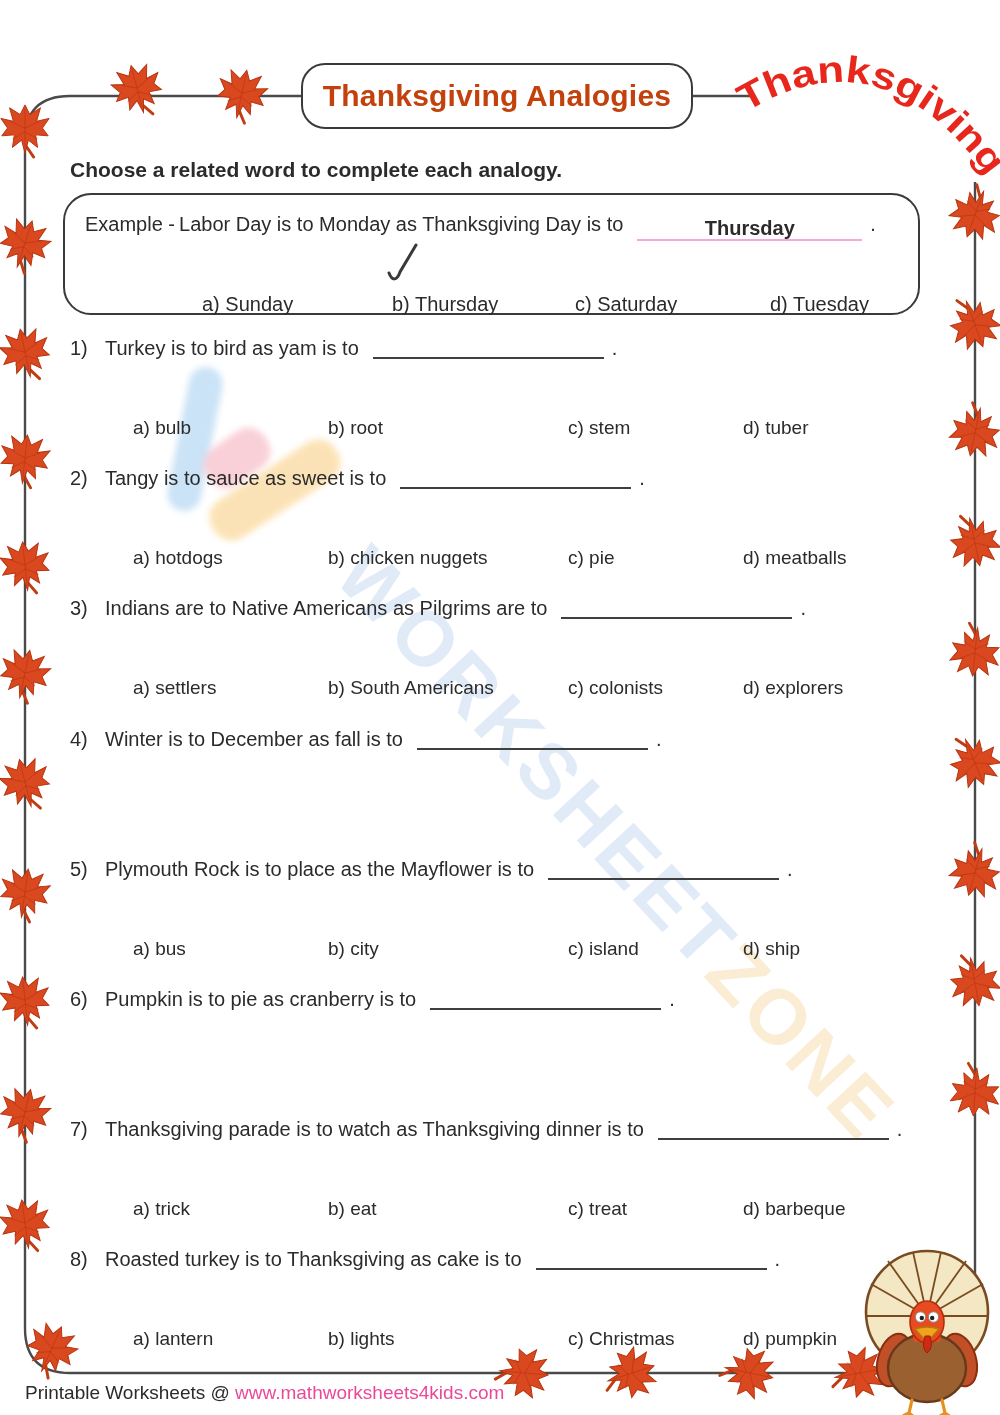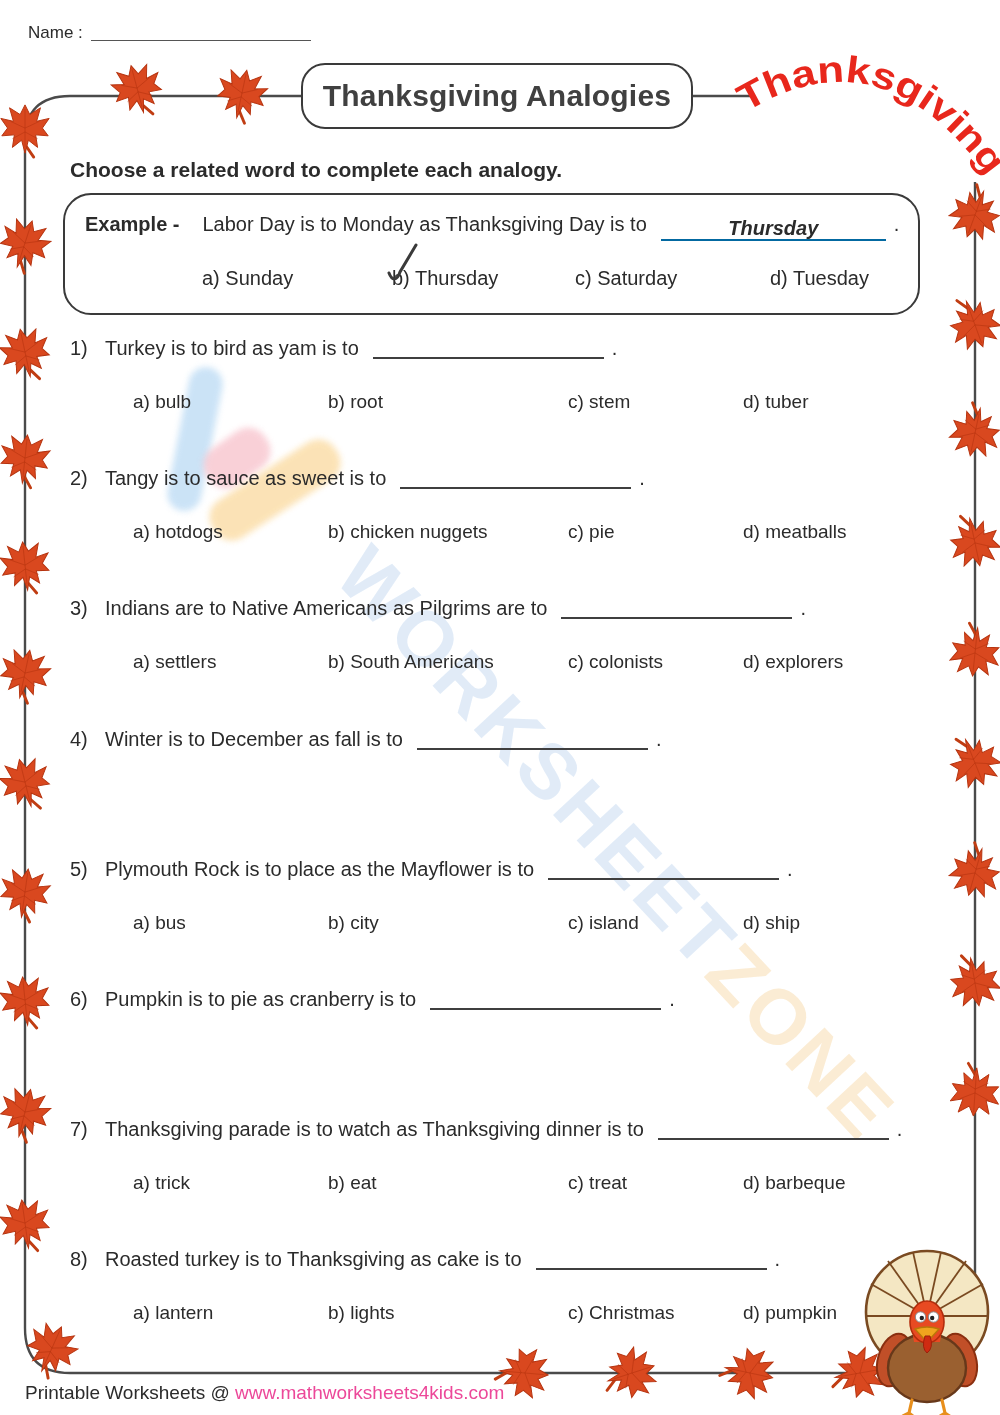--- a/index.html
+++ b/index.html
@@ -11,50 +11,50 @@
   .layer{position:absolute;left:0;top:0;width:1000px;height:1415px;pointer-events:none;}
   .z0{z-index:0}.z1{z-index:1}.z3{z-index:3}
 
   
   .name-row{position:absolute;left:28px;top:22px;font-size:17px;z-index:2;}
   .name-line{display:inline-block;width:220px;border-bottom:1.6px solid #555;height:18px;margin-left:8px;vertical-align:-3px;}
   .title-box{
     position:absolute;left:301px;top:63px;width:388px;height:62px;z-index:2;
     background:#fff;border:2.6px solid #3a3a3a;border-radius:24px;
     display:flex;align-items:center;justify-content:center;
-    font-size:30px;font-weight:bold;color:#404040;letter-spacing:0.2px;
+    font-size:30px;font-weight:bold;color:#c2410c;letter-spacing:0.2px;
   }
   .instruction{position:absolute;left:70px;top:158px;font-size:21px;font-weight:bold;z-index:2;}
 
   
   .example{
     position:absolute;left:63px;top:193px;width:857px;height:122px;z-index:2;
     background:#fff;border:2.4px solid #3a3a3a;border-radius:28px;box-sizing:border-box;
   }
   .ex-line{position:absolute;left:20px;top:18px;font-size:20px;white-space:nowrap;}
-  .ex-label{font-weight:bold;margin-right:23px;}
-  .ex-blank{display:inline-block;width:225px;border-bottom:2px solid #0369a1;text-align:center;
-    font-weight:bold;font-size:20px;margin-left:14px;vertical-align:-4px;line-height:22px;font-style:italic;}
+  .ex-label{font-weight:normal;margin-right:4px;}
+  .ex-blank{display:inline-block;width:225px;border-bottom:2px solid #f9a8d4;text-align:center;
+    font-weight:bold;font-size:20px;margin-left:14px;vertical-align:-4px;line-height:22px;}
   .ex-period{margin-left:8px;}
   .ex-options{position:absolute;left:0;top:72px;width:100%;height:30px;font-size:20px;}
   .example .option{position:absolute;white-space:nowrap;}
   .example .opt-a{left:137px}.example .opt-b{left:327px}.example .opt-c{left:510px}.example .opt-d{left:705px}
   .check-svg{position:absolute;left:318px;top:48px;}
 
   
   .questions{position:absolute;left:70px;top:335px;width:890px;z-index:2;}
   .question{position:relative;height:130.2px;}
   .qline{white-space:nowrap;font-size:20px;line-height:26px;}
   .qnum{display:inline-block;width:35px;}
   .blank{display:inline-block;width:231px;border-bottom:2px solid #3f3f3f;height:20px;margin-left:14px;vertical-align:-4px;}
   .period{margin-left:8px;}
   .options{position:absolute;left:0;top:56px;height:26px;font-size:19px;width:100%;}
   .question .option{position:absolute;white-space:nowrap;}
   .question .opt-a{left:63px}.question .opt-b{left:258px}.question .opt-c{left:498px}.question .opt-d{left:673px}
-  .option{cursor:pointer;}
+  .option{cursor:pointer;margin-top:26px;}
 
   
   .footer{position:absolute;left:25px;top:1382px;font-size:19px;z-index:2;}
   .footer .link{color:#ec4899;cursor:pointer;}
 
   
   .blob{position:absolute;border-radius:20px;filter:blur(3px);z-index:0;}
   .blob-blue{left:178px;top:366px;width:34px;height:146px;background:#badaf4;opacity:.75;transform:rotate(11deg);}
   .blob-pink{left:202px;top:436px;width:70px;height:44px;background:#f8c5ce;opacity:.8;transform:rotate(-35deg);}
   .blob-yellow{left:202px;top:468px;width:146px;height:44px;background:#fbdca4;opacity:.8;transform:rotate(-33deg);}
@@ -113,23 +113,20 @@
         <use href="#leaf" x="-29" y="-29" width="58" height="63" transform="translate(975 873) rotate(196)"></use>
         <use href="#leaf" x="-29" y="-29" width="58" height="63" transform="translate(975 983) rotate(170)"></use>
         <use href="#leaf" x="-29" y="-29" width="58" height="63" transform="translate(975 1093) rotate(184)"></use>
         <use href="#leaf" x="-29" y="-29" width="58" height="63" transform="translate(525 1373) rotate(95)"></use>
         <use href="#leaf" x="-29" y="-29" width="58" height="63" transform="translate(632 1373) rotate(72)"></use>
         <use href="#leaf" x="-29" y="-29" width="58" height="63" transform="translate(750 1373) rotate(102)"></use>
         <use href="#leaf" x="-29" y="-29" width="58" height="63" transform="translate(860 1373) rotate(80)"></use>
       </g>
   </svg>
 
-  <div class="name-row">
-    <span>Name :</span><span class="name-line"></span>
-  </div>
   <div class="title-box">
     <span>Thanksgiving Analogies</span>
   </div>
   <div class="instruction">Choose a related word to complete each analogy.</div>
 
   <div class="example">
     <div class="ex-line">
       <span class="ex-label">Example -</span><span>Labor Day is to Monday as Thanksgiving Day is to</span><span class="ex-blank">Thursday</span><span class="ex-period">.</span>
     </div>
     <div class="ex-options" id="example-options">

